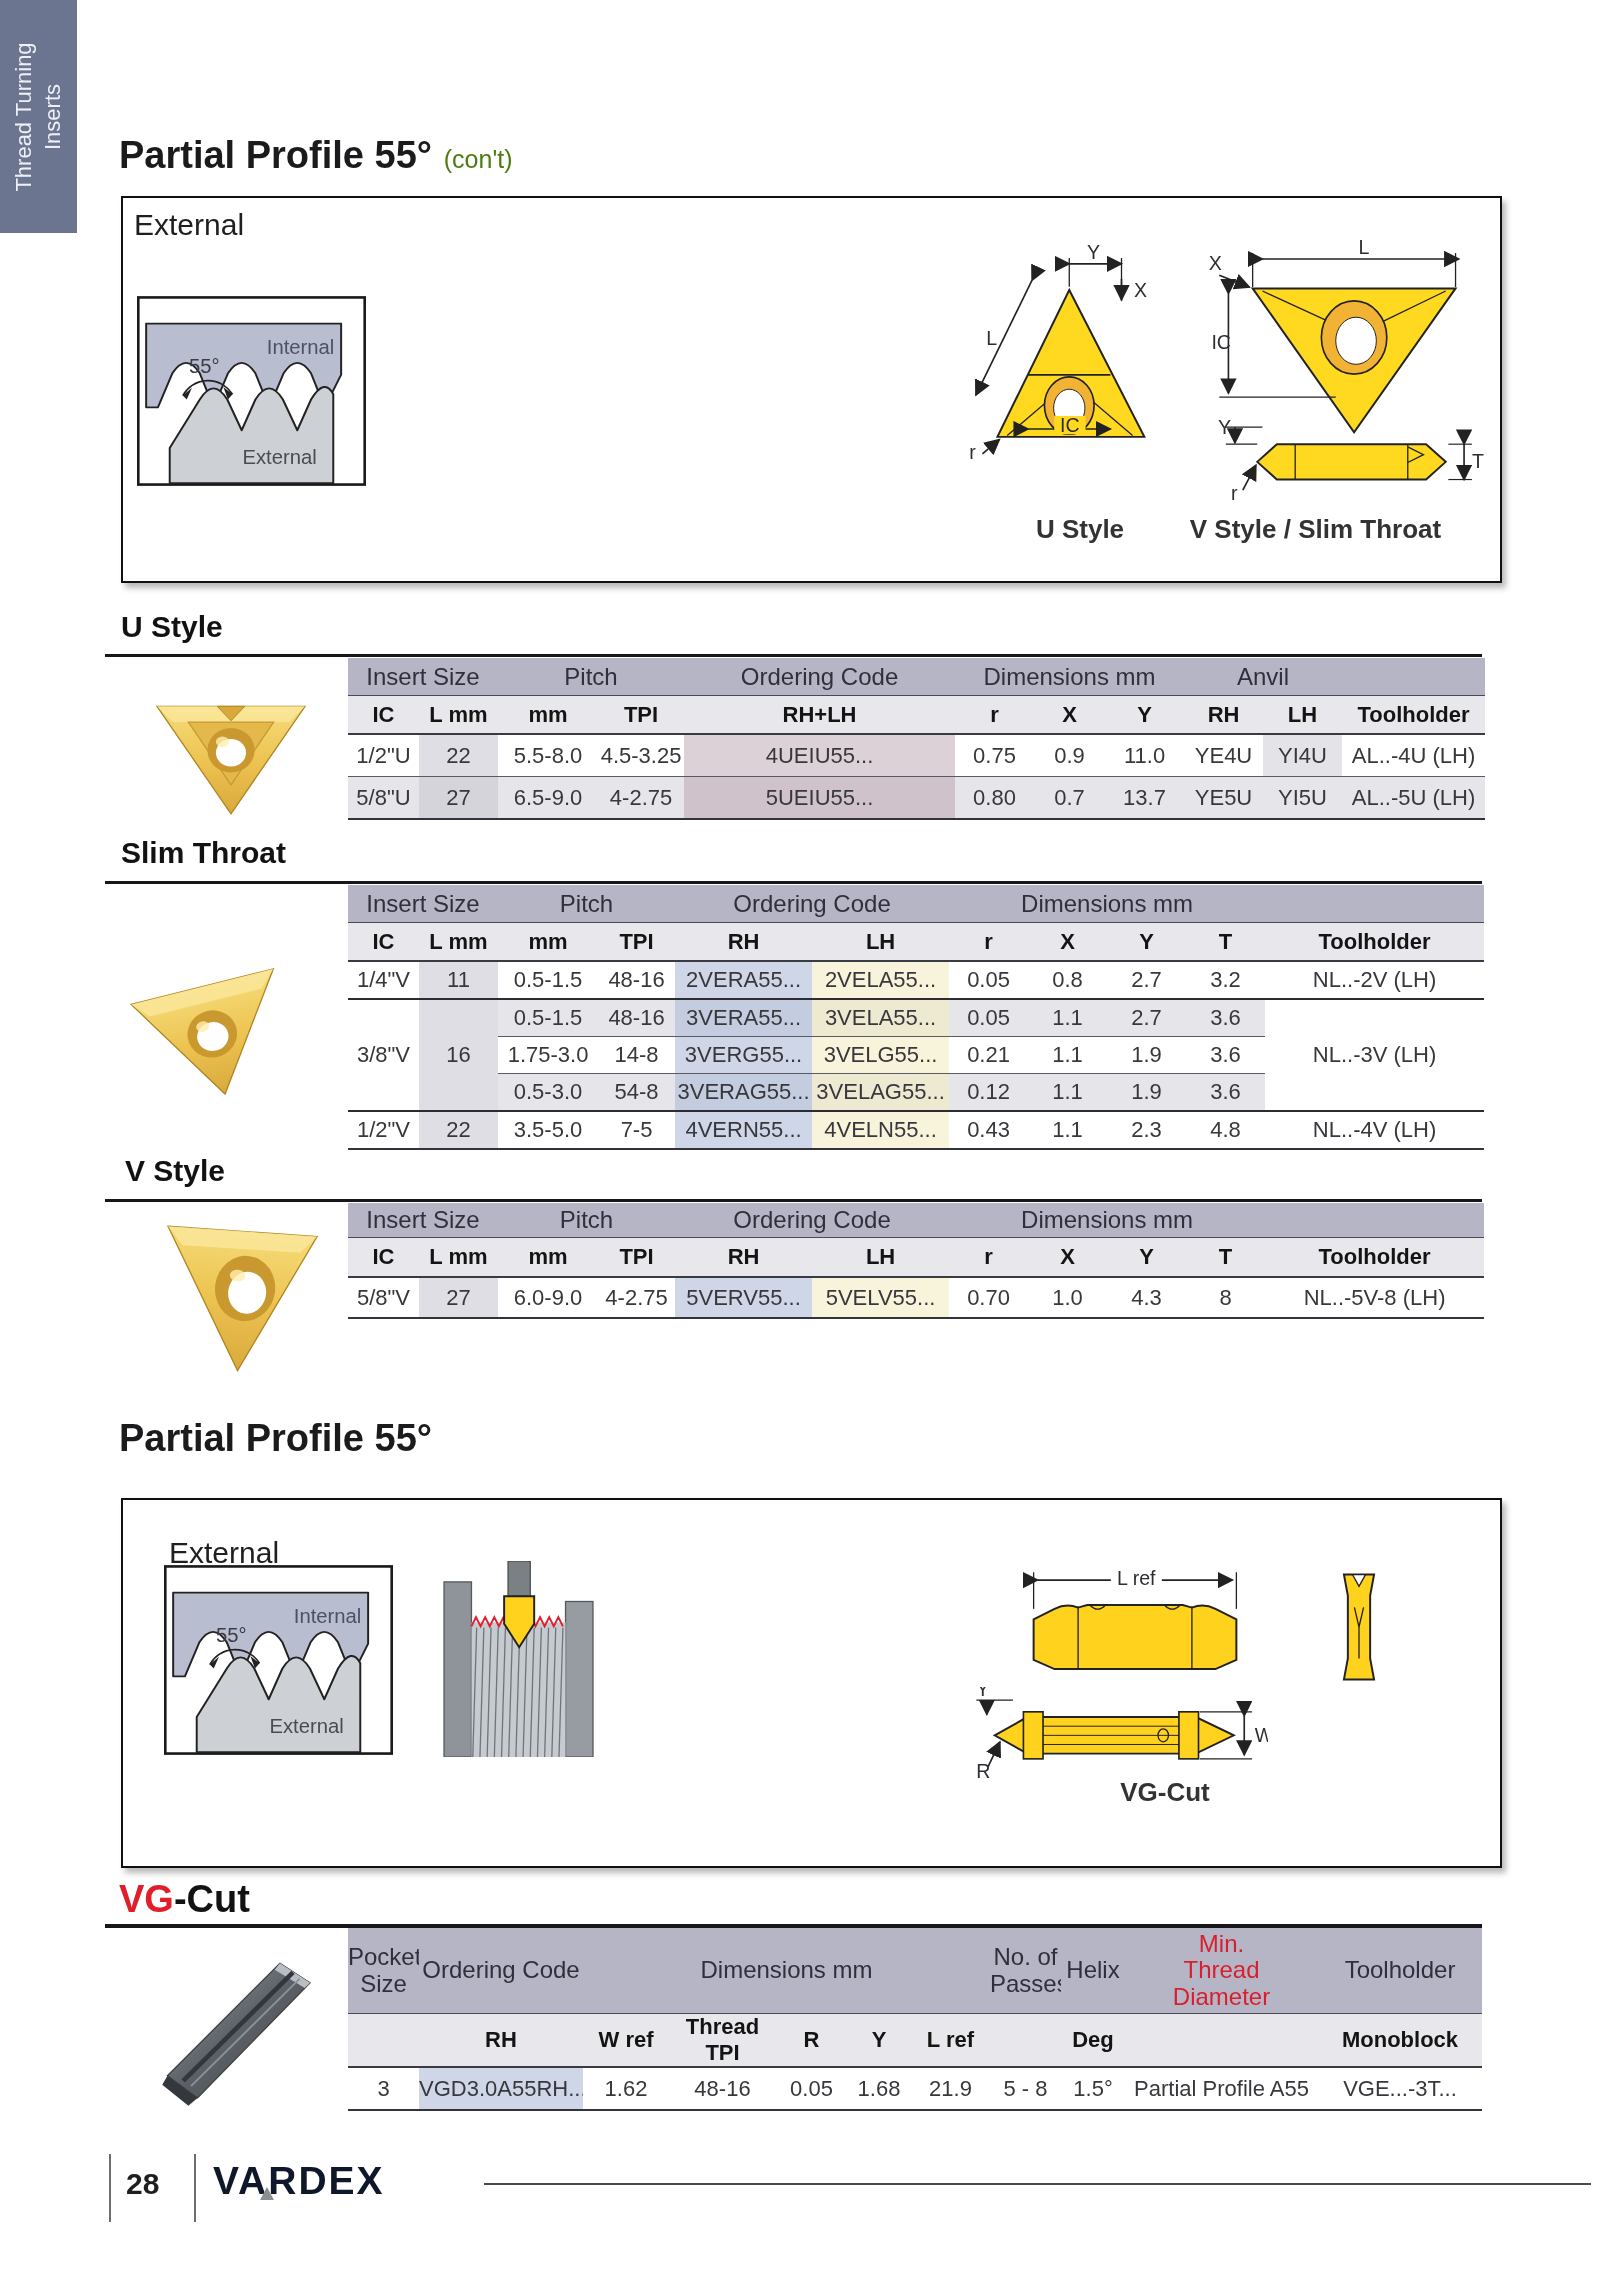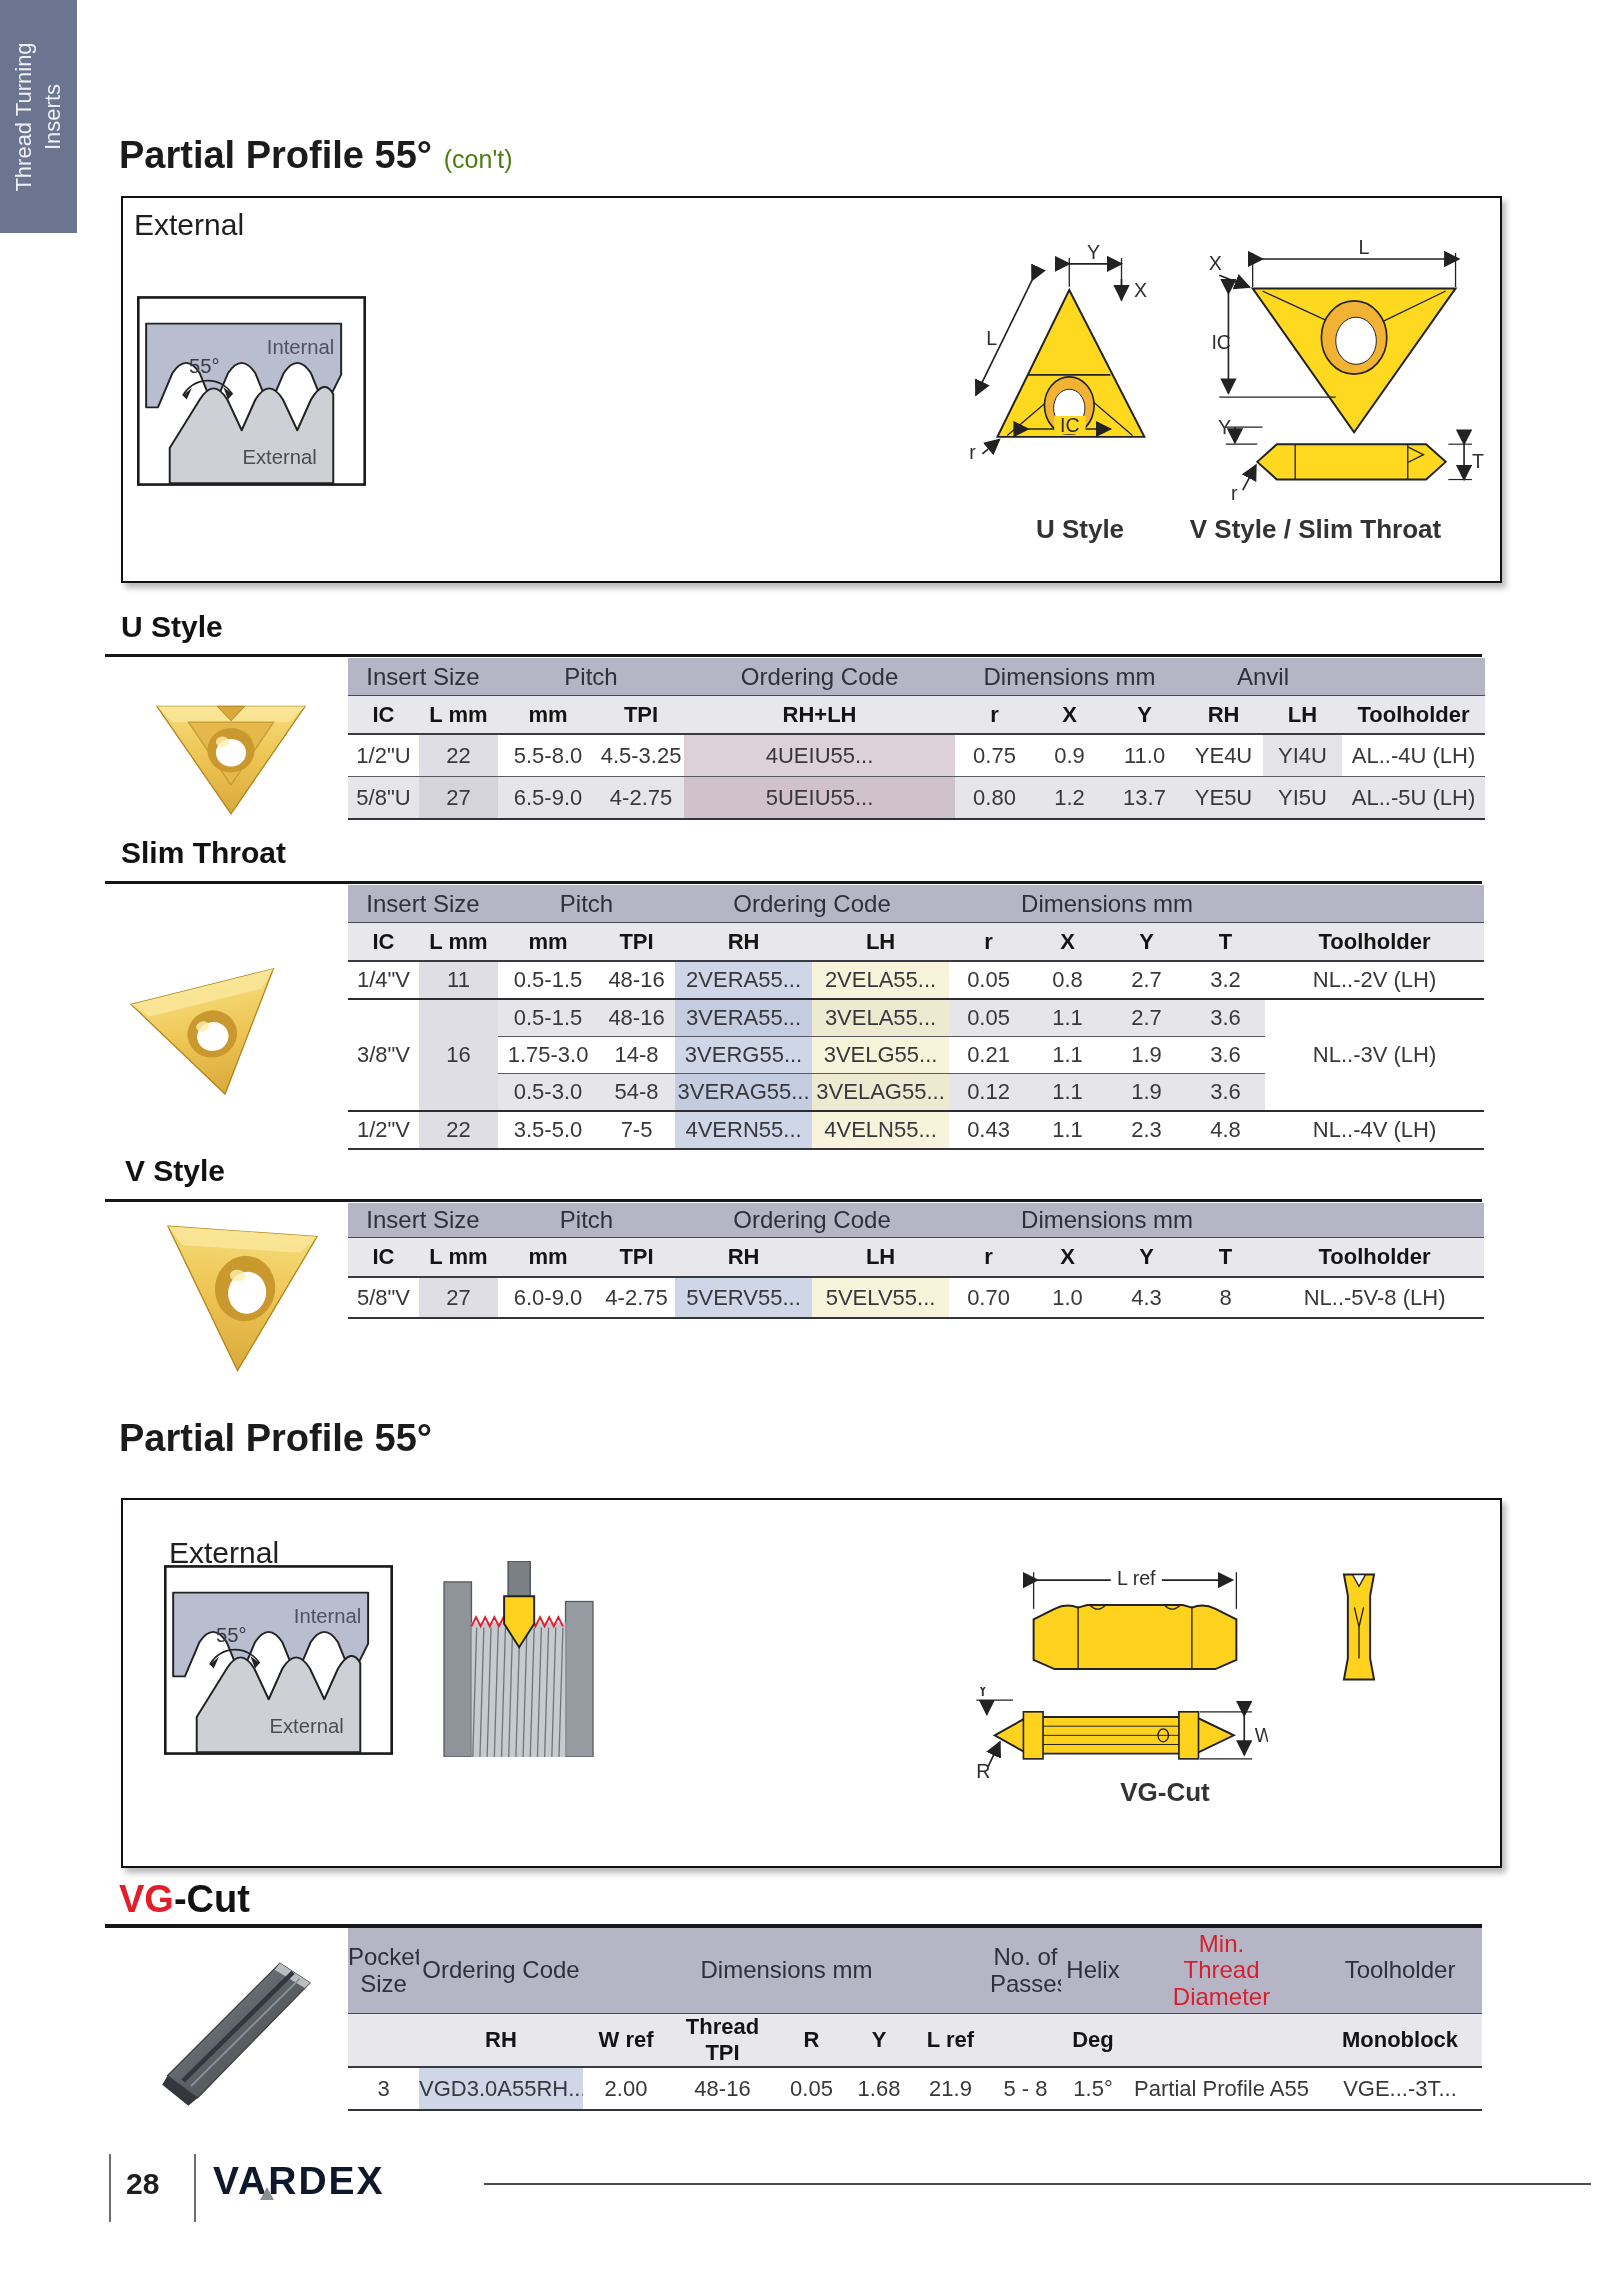--- a/index.html
+++ b/index.html
@@ -228,21 +228,21 @@
       <td class="anv">YI4U</td>
       <td>AL..-4U (LH)</td>
     </tr>
     <tr class="alt last">
       <td>5/8"U</td>
       <td class="lcol">27</td>
       <td>6.5-9.0</td>
       <td>4-2.75</td>
       <td class="ord">5UEIU55...</td>
       <td>0.80</td>
-      <td>1.2</td>
+      <td>0.7</td>
       <td>13.7</td>
       <td>YE5U</td>
       <td>YI5U</td>
       <td>AL..-5U (LH)</td>
     </tr>
   </tbody>
     </table>
 
   <div class="secheading" style="left:121px;top:836px;">Slim Throat</div>
   <div class="rule" style="top:881px;"></div>
@@ -568,21 +568,21 @@
       <th>Y</th>
       <th>L ref</th>
       <th></th>
       <th>Deg</th>
       <th></th>
       <th>Monoblock</th>
     </tr>
     <tr class="last">
       <td>3</td>
       <td class="rhcol">VGD3.0A55RH...</td>
-      <td>2.00</td>
+      <td>1.62</td>
       <td>48-16</td>
       <td>0.05</td>
       <td>1.68</td>
       <td>21.9</td>
       <td>5 - 8</td>
       <td>1.5°</td>
       <td>Partial Profile A55</td>
       <td>VGE...-3T...</td>
     </tr>
   </tbody>

